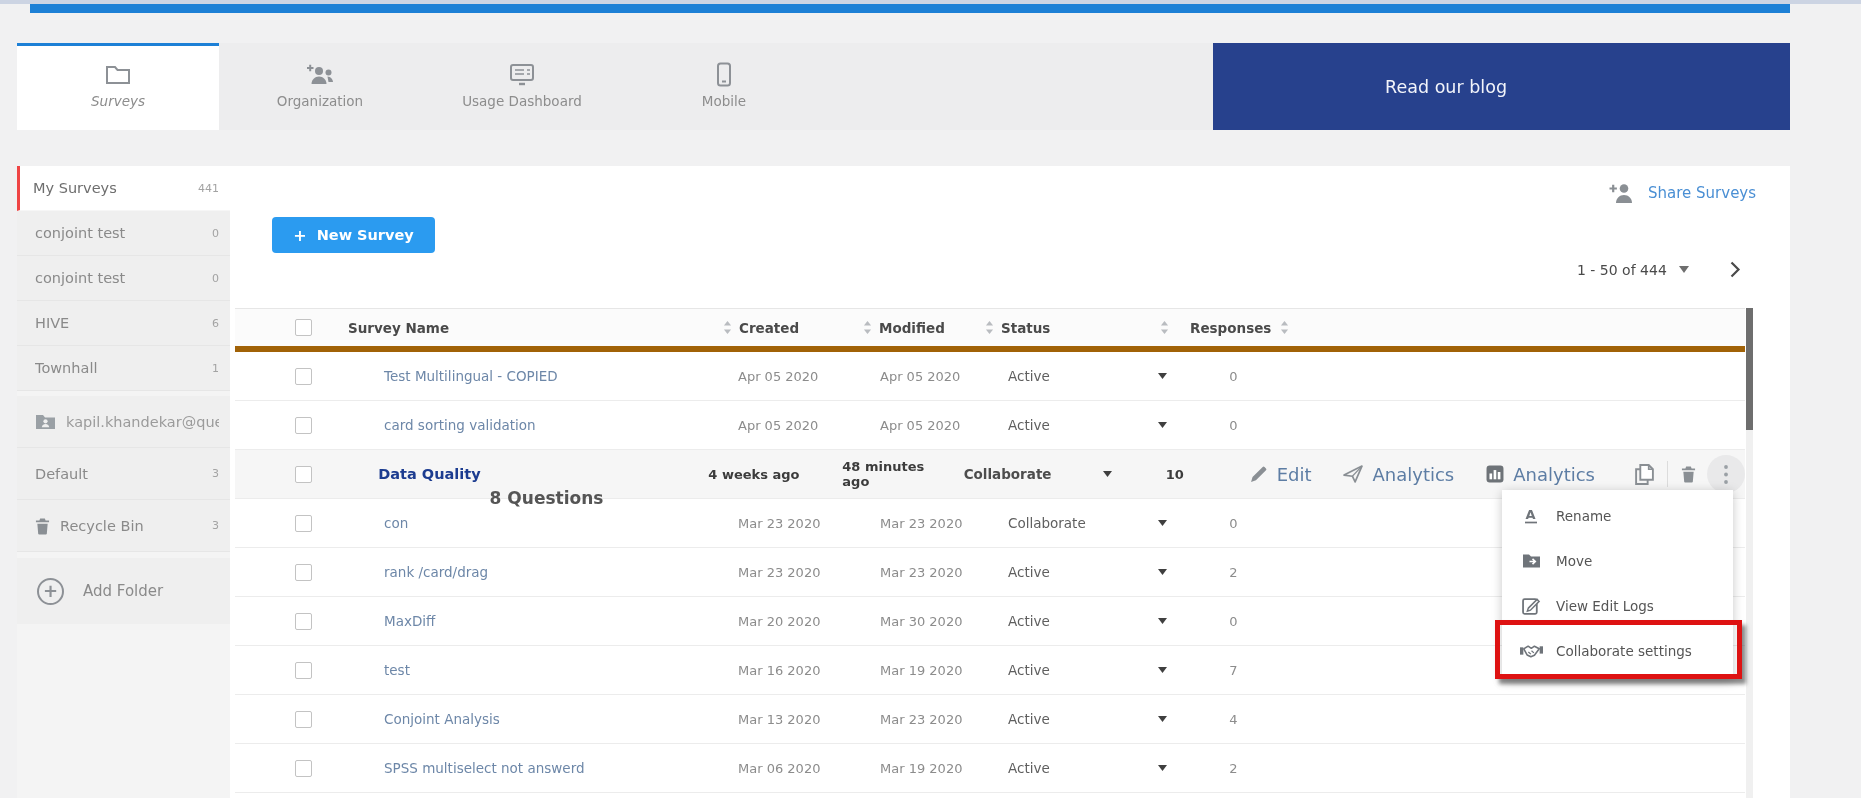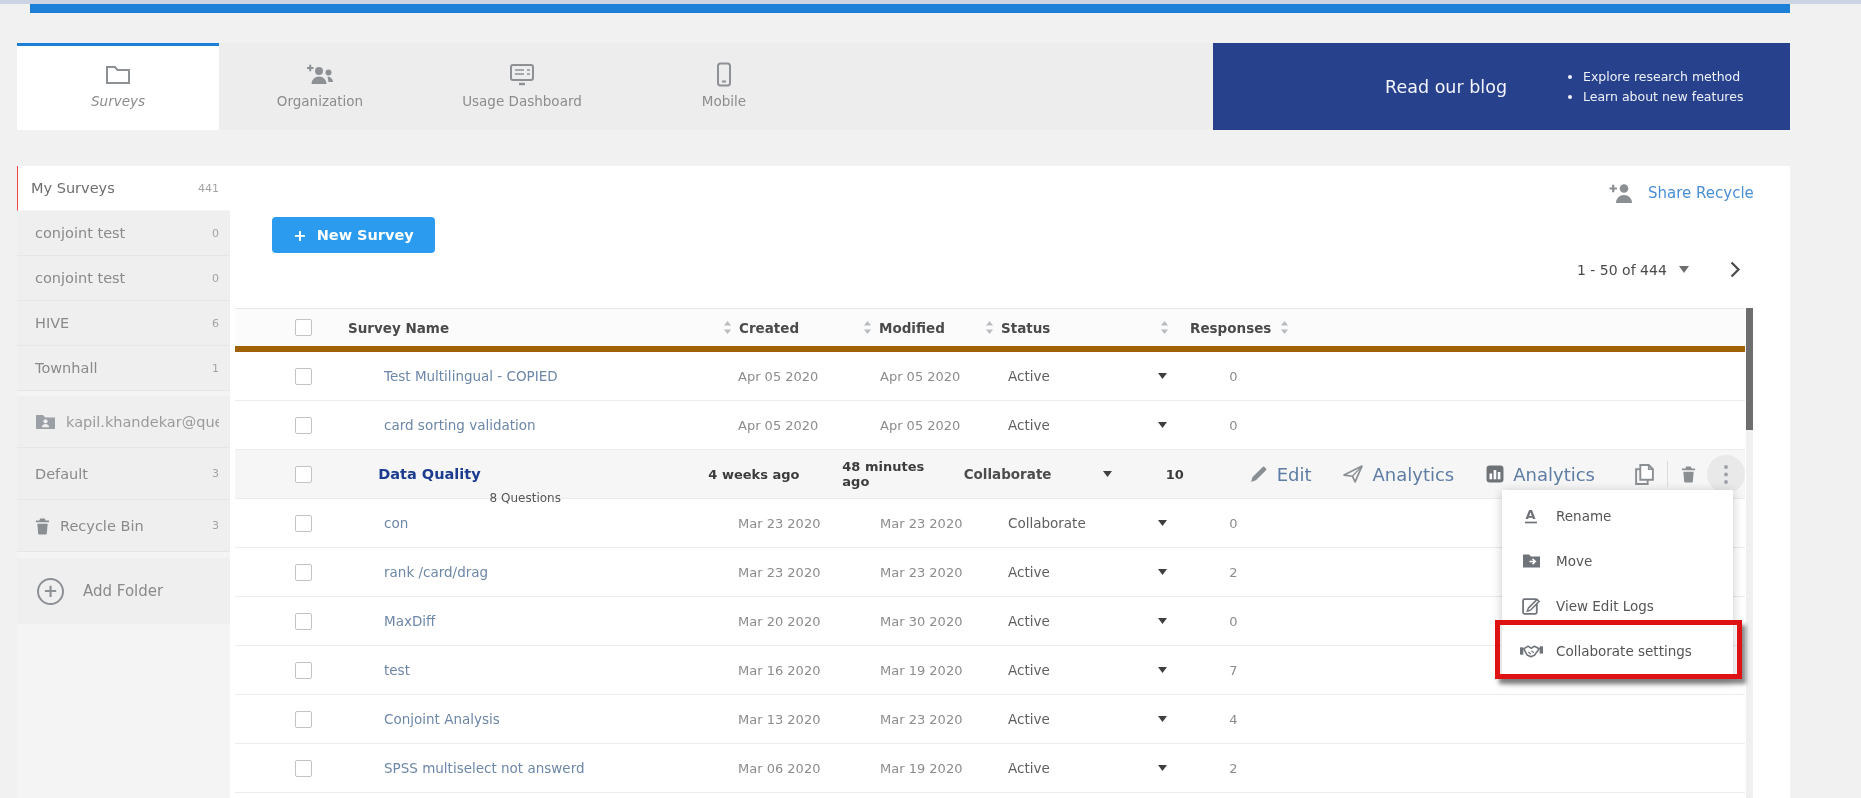--- a/index.html
+++ b/index.html
@@ -23,21 +23,21 @@
   .banner-bullets { margin-left:76px; list-style:disc; color:#eef1f8; font-size:12.5px; }
   .banner-bullets li { margin:5px 0; }
 
   
   .sidebar { position:absolute; left:17px; top:166px; width:213px; height:632px; background:#f4f4f4; }
   .sb-item { height:45px; display:flex; align-items:center; padding:0 11px 0 18px; background:#efefef; border-bottom:1px solid rgba(0,0,0,0.035); cursor:pointer; }
   .sb-item .sb-label { flex:1; font-size:14.5px; color:#8a8a8a; white-space:nowrap; overflow:hidden; }
   .sb-item .sb-count { font-size:11px; color:#a3a3a3; }
   .sb-item .sb-icon { display:flex; align-items:center; margin-right:10px; }
   .sb-item .sb-icon:empty { display:none; }
-  .sb-item.active { background:#ffffff; border-left:1px solid #ef4444; padding-left:13px; }
+  .sb-item.active { background:#ffffff; border-left:3px solid #ef4444; padding-left:13px; }
   .sb-item.active .sb-label { color:#6e6e6e; }
   .sb-group-shared { margin-top:5px; }
   .sb-group-shared .sb-item { height:52px; }
   .sb-item.shared-root .sb-label { color:#9b9b9b; }
   .add-folder { margin-top:6px; height:66px; background:#efefef; display:flex; align-items:center; padding-left:20px; cursor:pointer; }
   .add-circle { width:27px; height:27px; border:2.5px solid #8d9196; border-radius:50%; color:#8d9196; font-size:18px; line-height:22px; text-align:center; font-weight:bold; }
   .add-folder-label { margin-left:19px; font-size:15px; color:#8a8a8a; }
 
   
   .content { position:absolute; left:230px; top:166px; width:1560px; height:632px; background:#ffffff; }
@@ -53,21 +53,21 @@
   .table { position:absolute; left:5px; top:142px; width:1510px; }
   .thead { height:44px; display:flex; align-items:center; border-top:1px solid #e6e6e6; border-bottom:6px solid #a16207; background:#fbfbfb; font-weight:bold; color:#4a4a4a; font-size:13.5px; }
   .trow { height:49px; display:flex; align-items:center; border-bottom:1px solid #ececec; background:#fff; }
   .trow.hl { background:#f6f6f6; }
   .c { display:flex; align-items:center; }
   .c-check { width:90px; } .c-check .cb { margin-left:60px; }
   .cb { width:17px; height:17px; border:1.5px solid #c3c3c3; border-radius:2px; background:#fff; cursor:pointer; }
   .c-name { width:398px; padding-left:23px; }
   .s-link { color:#6d87a8; font-size:13.5px; text-decoration:none; cursor:pointer;margin-left:36px; }
   .trow.hl .s-link { color:#1c3c90; font-weight:bold; font-size:14.5px; }
-  .badge { margin-left:9px; font-size:12px; font-weight:normal; color:#555;margin-top:48px; }
+  .badge { margin-left:9px; font-size:17px; font-weight:bold; color:#555;margin-top:48px; }
   .badge:empty { display:none; }
   .c-created { width:140px; padding-left:15px; }
   .c-modified { width:122px; padding-left:17px; }
   .c-status { width:192px; padding-left:23px;align-items:center; }
   .c-resp { width:113px; justify-content:center; }
   .c-actions { flex:1; }
   .cell-text { font-size:13px; color:#8c8c8c; }
   .status-text { color:#5f5f5f; font-size:13.5px; }
   .trow.hl .cell-text { color:#3c3c3c; font-weight:bold; }
   .trow.hl .status-text { color:#4d4d4d; }
@@ -145,24 +145,20 @@
           <rect x="2" y="1.5" width="12" height="22" rx="2.5" fill="none" stroke="#8d9196" stroke-width="2"></rect>
           <path d="M6 19.5h4" stroke="#8d9196" stroke-width="2"></path>
         </svg>
       </span>
     <span class="tab-label">Mobile</span>
   </div>
   </div>
 
 <div class="banner">
   <div class="banner-title">Read our blog</div>
-  <ul class="banner-bullets">
-      <li>Explore research method</li>
-      <li>Learn about new features</li>
-    </ul>
 </div>
 
 <div class="sidebar">
   <div id="sb-folders">
       <div class="sb-item active">
 
     <span class="sb-label">My Surveys</span>
     <span class="sb-count">441</span>
   </div>
       <div class="sb-item">
@@ -222,21 +218,21 @@
 
 <div class="content">
   <div class="share-folder">
     <span class="icon" id="share-icon-slot">
         <svg width="27" height="21" viewBox="0 0 27 21">
           <circle cx="16" cy="6.5" r="4.3" fill="#8a8f94"></circle>
           <path d="M8 21c0-4.5 3.6-8 8-8s8 3.5 8 8z" fill="#8a8f94"></path>
           <path d="M1.5 6.5h7.4M5.2 2.8v7.4" stroke="#8a8f94" stroke-width="2.2" fill="none"></path>
         </svg>
       </span>
-    <span class="share-folder-label">Share Recycle</span>
+    <span class="share-folder-label">Share Surveys</span>
   </div>
 
   <button class="new-survey-btn">
     <span class="plus">+</span>
     <span>New Survey</span>
   </button>
 
   <div class="pagination">
     <span>1 - 50 of 444</span>
     <span class="page-caret" id="page-caret-slot">

